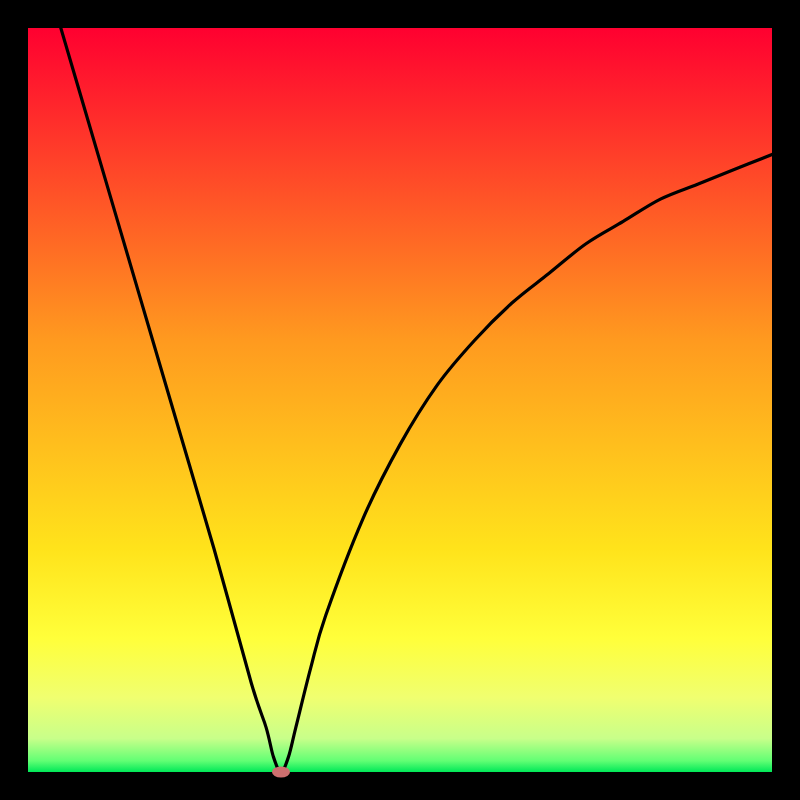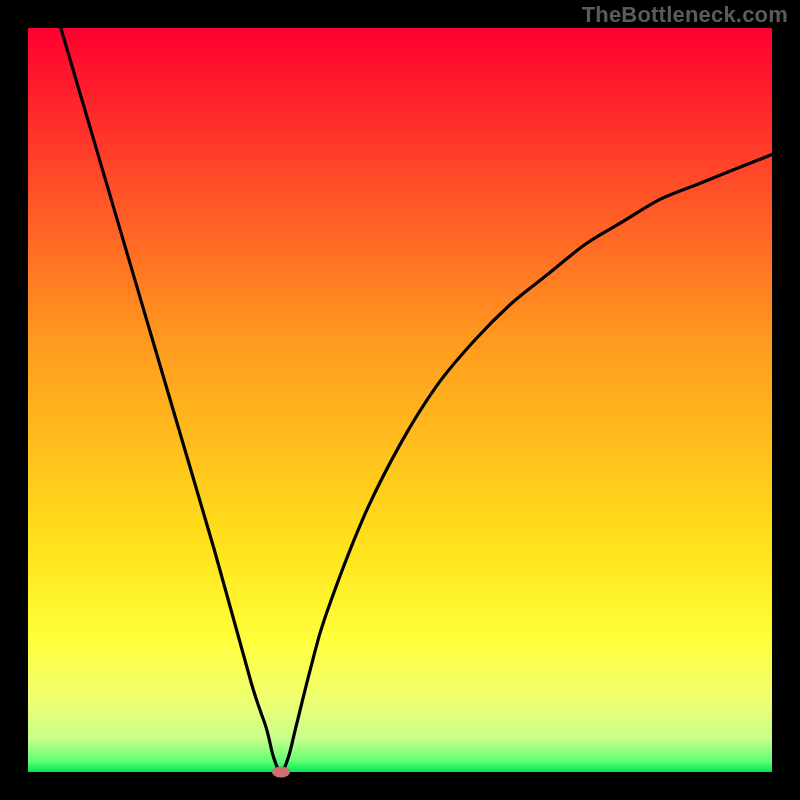--- a/index.html
+++ b/index.html
@@ -70,14 +70,13 @@
             <stop offset="100%" stop-color="#00e858"></stop>
           </linearGradient>
       </defs>
       <rect x="0" y="0" width="744" height="744" fill="url(#bg-grad)"></rect>
     </svg>
     <svg class="curve-svg" viewBox="0 0 744 744" preserveAspectRatio="none">
       <path id="curve-path" d="M 0 -111.59999999999991 C 6.2 -90.51999999999992, 24.800000000000004 -27.279999999999994, 37.2 14.879999999999995 C 49.6 57.039999999999985, 62.00000000000001 99.20000000000002, 74.4 141.36 C 86.80000000000001 183.52, 99.19999999999999 225.67999999999998, 111.6 267.84 C 124 310, 136.4 352.15999999999997, 148.8 394.32 C 161.20000000000002 436.48, 173.6 477.4, 186 520.8 C 198.4 564.1999999999999, 214.51999999999998 624.96, 223.2 654.72 C 231.88 684.48, 234.36 686.96, 238.08 699.36 C 241.8 711.76, 243.04000000000002 721.6800000000001, 245.52 729.12 C 248 736.56, 250.48000000000002 744, 252.96 744 C 255.44 744, 257.91999999999996 736.56, 260.4 729.12 C 262.88 721.6800000000001, 264.11999999999995 714.24, 267.84 699.36 C 271.56 684.48, 277.76 658.44, 282.72 639.84 C 287.68000000000006 621.24, 288.92 612.56, 297.6 587.76 C 306.28000000000003 562.96, 322.40000000000003 519.56, 334.8 491.03999999999996 C 347.2 462.52, 359.6 438.96, 372 416.64 C 384.4 394.32, 396.80000000000007 374.48, 409.20000000000005 357.12 C 421.6 339.76, 434 326.12, 446.4 312.48 C 458.79999999999995 298.84000000000003, 471.20000000000005 286.44, 483.6 275.28 C 496 264.11999999999995, 508.4 255.43999999999997, 520.8 245.51999999999998 C 533.1999999999999 235.6, 545.6 224.43999999999997, 558 215.76 C 570.4 207.08, 582.8000000000001 200.88000000000005, 595.2 193.44000000000005 C 607.6 186.00000000000006, 620 177.32000000000002, 632.4 171.12 C 644.8 164.92, 657.2 161.20000000000002, 669.6 156.24 C 682 151.28, 694.4 146.32000000000002, 706.8 141.36 C 719.1999999999999 136.4, 737.8 128.96, 744 126.48000000000002" fill="none" stroke="#000" stroke-width="3.2" stroke-linecap="round" stroke-linejoin="round"></path>
     </svg>
     <div id="marker" class="marker" style="left: 252.96px; top: 744px; background: rgb(205, 111, 111);"></div>
   </div>
-  <div class="watermark">TheBottleneck.com</div>
 </div>
 
 </body></html>

